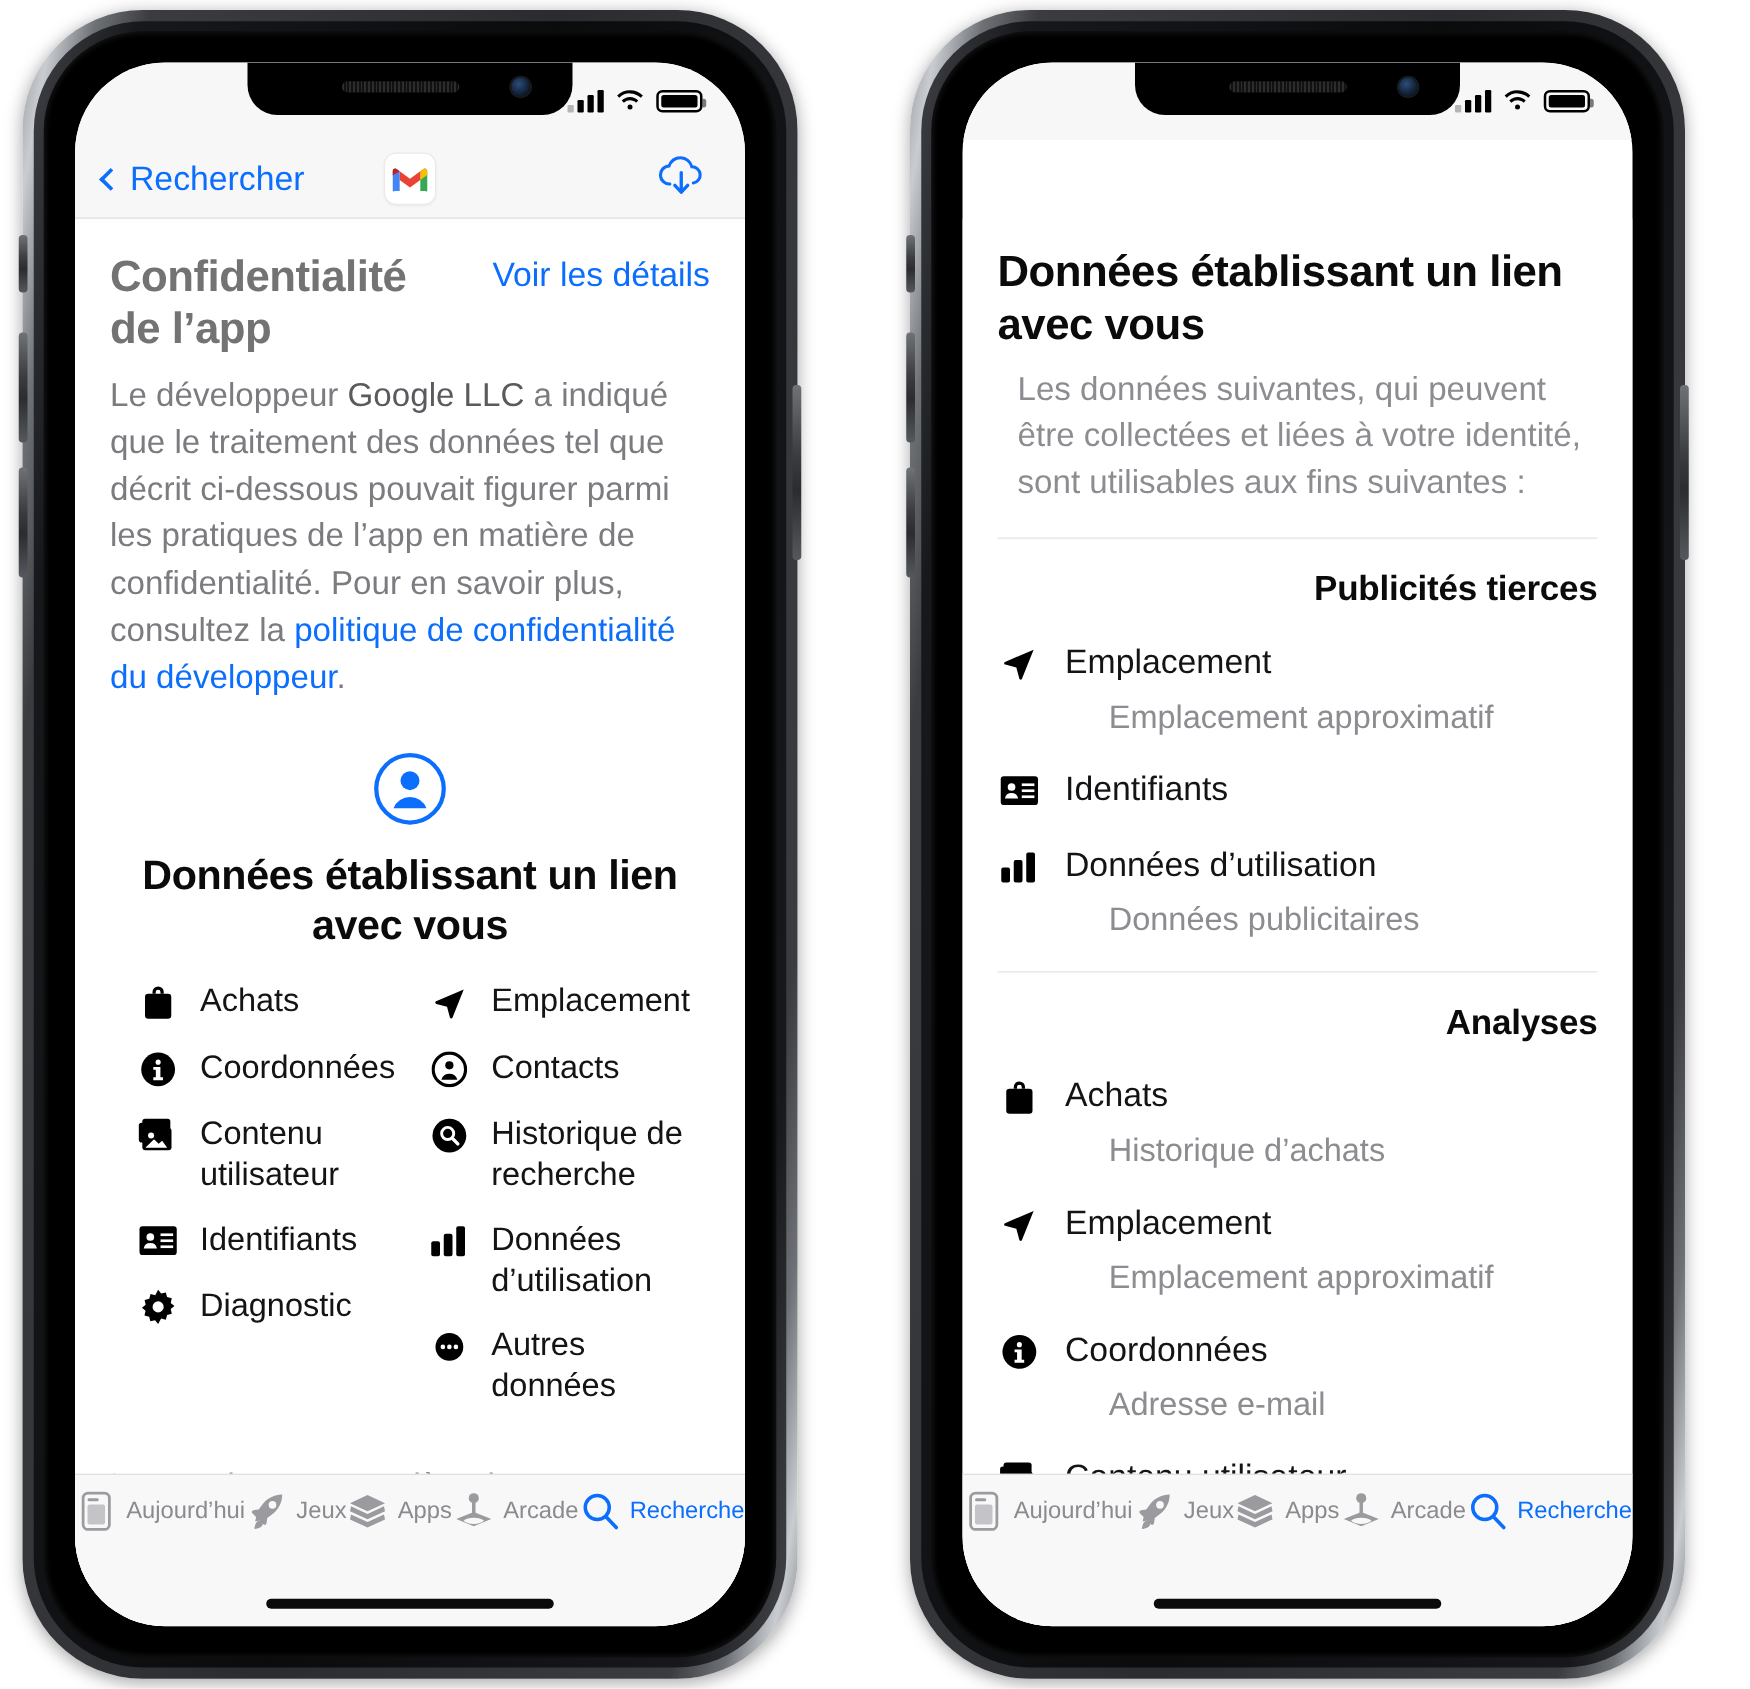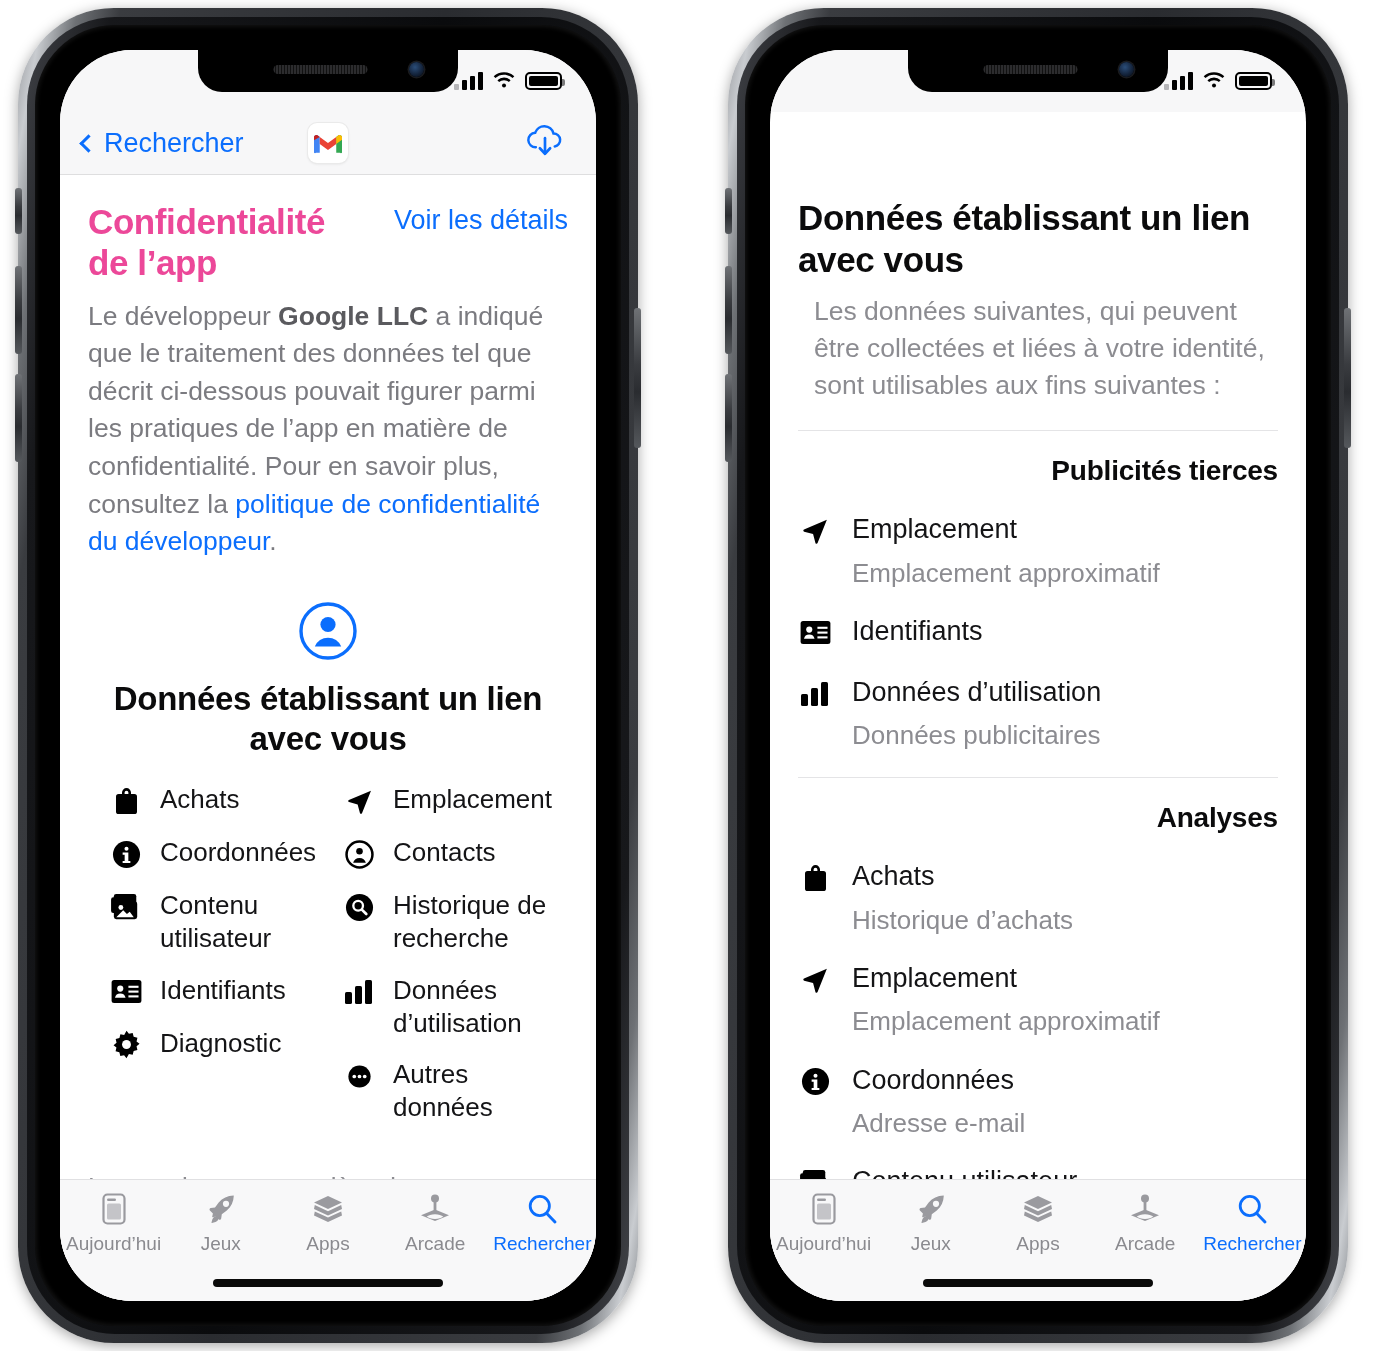--- a/index.html
+++ b/index.html
@@ -105,28 +105,28 @@
     width:40px;height:40px;border-radius:9px;background:#fff;
     box-shadow:0 0 0 1px #eaeaea, 0 1px 3px rgba(0,0,0,.10);
     display:flex;align-items:center;justify-content:center;
   }
   .nav-right { margin-left:auto; }
 
   
   .content { position:absolute; top:125px; left:0; right:0; bottom:0; overflow:hidden; background:#fff; }
 
   .p1-head { display:flex; justify-content:space-between; align-items:flex-start; padding: 26px 28px 0 28px; }
-  .p1-title { font-size:35px; font-weight:700; line-height:1.18; letter-spacing:-.4px; color:#ec4899; max-width:330px; }
+  .p1-title { font-size:35px; font-weight:700; line-height:1.18; letter-spacing:-.4px; color:#737373; max-width:330px; }
   .details-link { font-size:27px; color:#0b6efd; cursor:pointer; white-space:nowrap; padding-top:4px; }
 
   .body-copy {
     padding: 14px 28px 0 28px;
     font-size: 26.5px; line-height: 1.42; color:#7b7b80;
   }
-  .body-copy b { color:#5a5a5e; font-weight:700; }
+  .body-copy b { color:#5a5a5e; font-weight:400; }
   .body-copy a { color:#0b6efd; text-decoration:none; }
 
   .hero { text-align:center; padding: 40px 28px 0 28px; }
   .hero-icon { display:inline-block; }
   .hero-title { font-size:33px; font-weight:700; line-height:1.22; color:#0b0b0c; margin-top:14px; letter-spacing:-.3px;}
   .hero-sub { font-size:26px; line-height:1.38; color:#8c8c91; margin-top:14px; }
 
   .cat-grid { display:grid; grid-template-columns: 1fr 1fr; column-gap: 8px; padding: 24px 28px 0 50px; }
   .cat-col { display:flex; flex-direction:column; }
   .cat-item { display:flex; align-items:flex-start; gap:18px; margin-bottom:19px; }
@@ -138,29 +138,29 @@
   
   .p2-title { padding: 22px 28px 0 28px; font-size:35px; font-weight:700; line-height:1.2; letter-spacing:-.4px; color:#0b0b0c; }
   .p2-sub { padding: 12px 28px 0 44px; font-size:26.5px; line-height:1.4; color:#8c8c91; }
   .sec { padding: 0 28px; }
   .sec-rule { height:1px; background:#e4e4e6; margin: 26px 0 0 0; }
   .sec-title { font-size:28px; font-weight:700; color:#0b0b0c; padding: 24px 0 0 0; letter-spacing:-.2px;text-align:right;}
   .row { display:flex; align-items:flex-start; gap:20px; margin-top: 26px; }
   .row-ico { width:34px; min-width:34px; height:34px; display:flex; align-items:center; justify-content:center; margin-top:1px; }
   .row-main { display:flex; flex-direction:column; }
   .row-name { font-size:27px; color:#141416; line-height:1.2;}
-  .row-desc { font-size:26px; color:#8c8c91; margin-top:12px; line-height:1.2;}
+  .row-desc { font-size:26px; color:#8c8c91; margin-top:12px; line-height:1.2;margin-left:35px;}
 
   
   .tabbar {
     position:absolute; left:0; right:0; bottom:0; height:122px;
     background:#f8f8f9; border-top:1px solid #e0e0e2; z-index:28;
     display:flex; align-items:flex-start; padding-top:12px;
   }
-  .tab { flex:1; display:flex; flex-direction:column; align-items:center; gap:7px; cursor:pointer; }
+  .tab { flex:1; display:flex; flex-direction:row; align-items:center; gap:7px; cursor:pointer; }
   .tab-label { font-size:19px; color:#8a8a8f; }
   .tab.active .tab-label { color:#0b6efd; }
   .home-ind { position:absolute; bottom:14px; left:50%; transform:translateX(-50%); width:230px; height:8px; border-radius:5px; background:#0a0a0a; z-index:29;}
 </style>
 </head>
 <body>
 
 <div class="stage">
 
   <div class="phone" id="phone-1">

